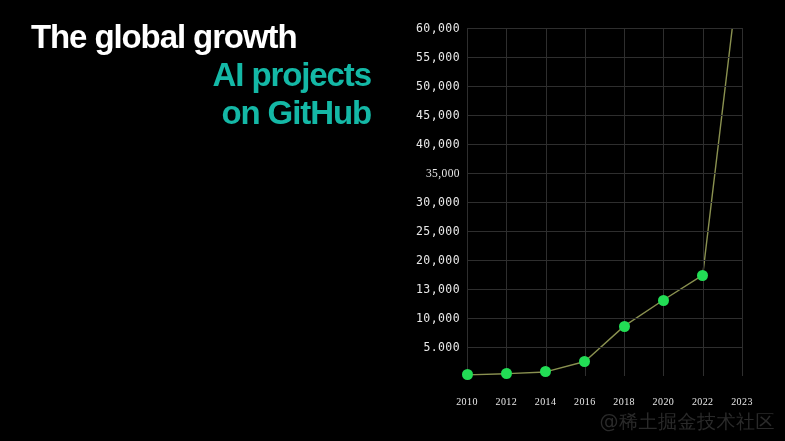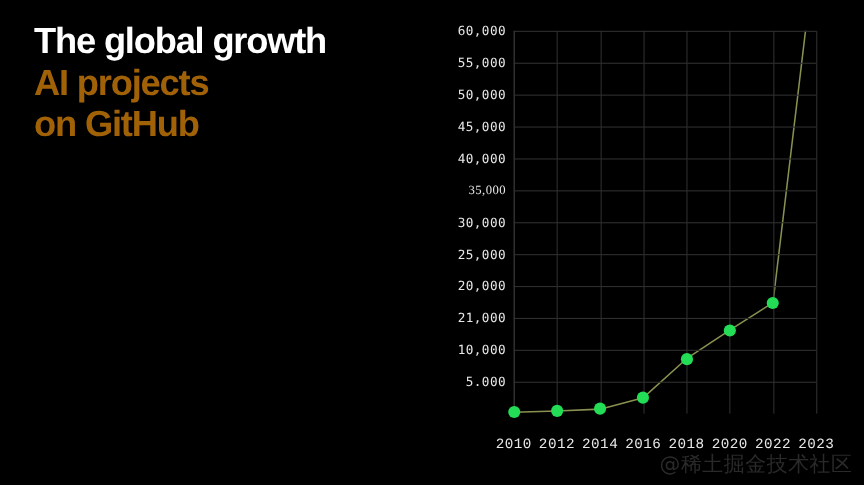--- a/index.html
+++ b/index.html
@@ -30,21 +30,21 @@
   }
   .title-line {
     font-family: "Liberation Sans", sans-serif;
     font-weight: bold;
     font-size: 33px;
     line-height: 38px;
     letter-spacing: -1.1px;
     white-space: nowrap;
   }
   .title-line.primary { color: #ffffff; }
-  .title-line.secondary { color: #a16207; }
+  .title-line.secondary { color: #14b8a6; text-align: right; }
 
   
   #chart {
     position: absolute;
     left: 398px;
     top: 14px;
     width: 380px;
     height: 400px;
   }
 
@@ -94,22 +94,22 @@
     left: 0;
     top: 0;
     width: 62px;   
     height: 100%;
   }
 
   .x-tick-label {
     position: absolute;
     transform: translateX(-50%);
     color: #e8e8e8;
-    font-family: Liberation Mono, monospace;
-    font-size: 13px;
+    font-family: Liberation Serif, serif;
+    font-size: 10px;
     letter-spacing: 0.4px;
     white-space: nowrap;
   }
   #x-axis-labels {
     position: absolute;
     left: 69px;
     top: 382px;
     width: 275px;
     height: 20px;
   }
@@ -161,21 +161,21 @@
     <div id="y-axis-labels">
         <div class="y-tick-label" style="top: 14px;">60,000</div>
         <div class="y-tick-label" style="top: 43px;">55,000</div>
         <div class="y-tick-label" style="top: 72px;">50,000</div>
         <div class="y-tick-label" style="top: 101px;">45,000</div>
         <div class="y-tick-label" style="top: 130px;">40,000</div>
         <div class="y-tick-label" style="top: 159px; font-family: Liberation Serif, serif;">35,000</div>
         <div class="y-tick-label" style="top: 188px;">30,000</div>
         <div class="y-tick-label" style="top: 217px;">25,000</div>
         <div class="y-tick-label" style="top: 246px;">20,000</div>
-        <div class="y-tick-label" style="top: 275px;">21,000</div>
+        <div class="y-tick-label" style="top: 275px;">13,000</div>
         <div class="y-tick-label" style="top: 304px;">10,000</div>
         <div class="y-tick-label" style="top: 333px;">5.000</div>
       </div>
 
     <div id="plot-area">
       <div class="axis-line-y"></div>
       <svg id="series-svg" preserveAspectRatio="none">
           <defs>
             <clipPath id="plotclip">
               <rect x="0" y="0" width="275" height="348"></rect>

